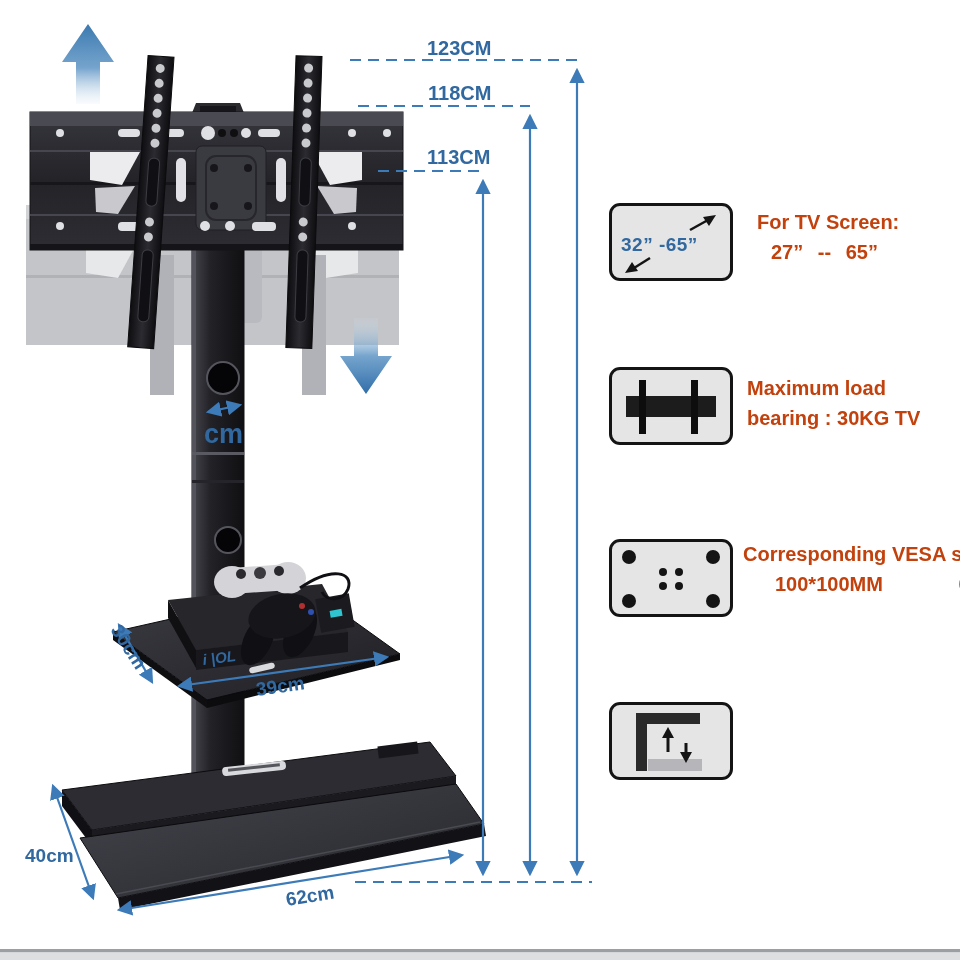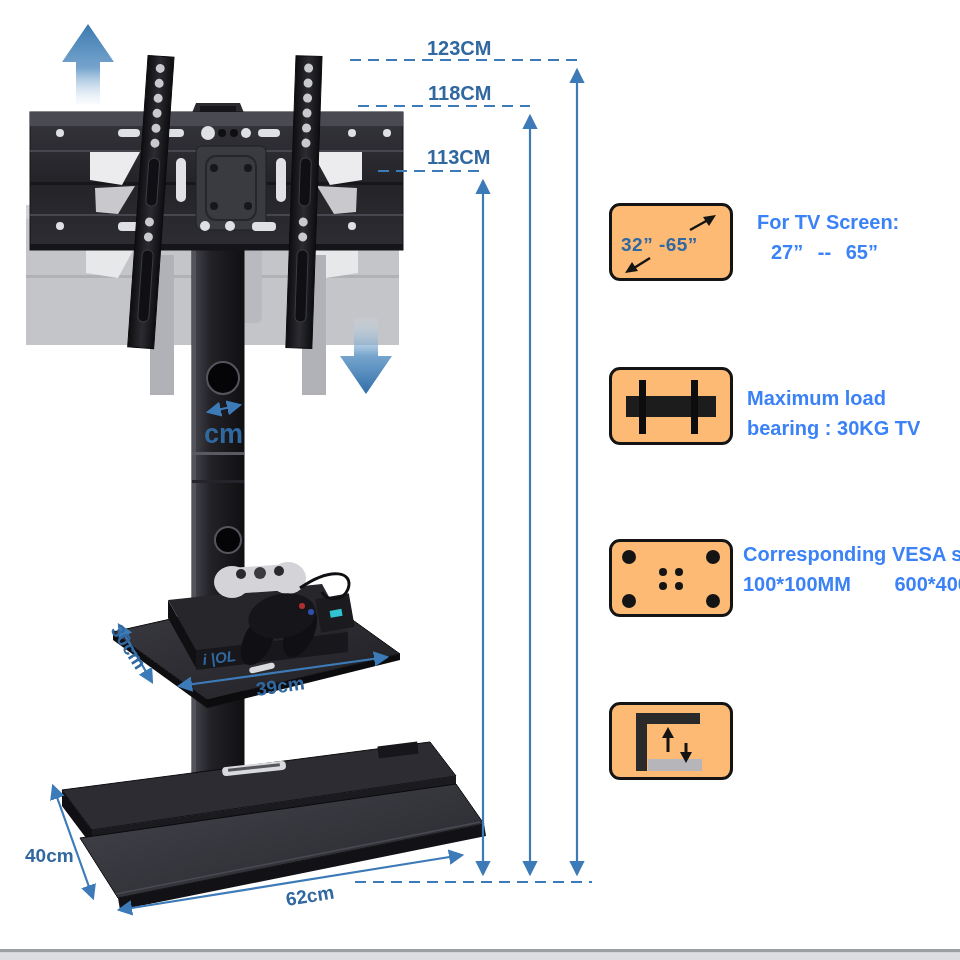--- a/index.html
+++ b/index.html
@@ -3,31 +3,31 @@
 <meta charset="utf-8">
 <title>Diagram</title>
 <style>
   html,body{margin:0;padding:0;background:#ffffff;}
   .stage{position:relative;width:960px;height:960px;background:#ffffff;overflow:hidden;
          font-family:"Liberation Sans",sans-serif;}
   .stage svg{position:absolute;left:0;top:0;}
   svg text{font-family:"Liberation Sans",sans-serif;font-weight:bold;fill:#31689f;}
   .feature-row{position:absolute;left:609px;display:flex;align-items:flex-start;}
   .icon-box{width:118px;height:72px;border:3.5px solid #141414;border-radius:11px;
-            background:#fdba74;position:relative;flex:none;}
+            background:#e5e5e5;position:relative;flex:none;}
   .icon-box svg{position:absolute;left:0;top:0;}
   .box-label{position:absolute;left:9px;top:28px;font-size:19px;font-weight:bold;color:#31689f;
              letter-spacing:0.5px;white-space:nowrap;}
-  .feature-text{color:#3b82f6;font-weight:bold;font-size:20px;line-height:30px;white-space:nowrap;}
+  .feature-text{color:#c2410c;font-weight:bold;font-size:20px;line-height:30px;white-space:nowrap;}
   .ft-1{margin-left:24px;margin-top:4px;}
-  .ft-2{margin-left:14px;margin-top:16px;}
+  .ft-2{margin-left:14px;margin-top:6px;}
   .ft-3{margin-left:10px;margin-top:0px;}
   .ft-4{margin-left:10px;margin-top:20px;}
   .sub-indent{padding-left:14px;word-spacing:9px;}
-  .vesa-val{display:inline-block;}
+  .vesa-val{display:inline-block;margin-left:32px;}
   .vesa-gap{margin-right:38px;}
 </style>
 </head>
 <body>
 
 <div class="stage">
 
   <svg width="960" height="960" viewBox="0 0 960 960">
     <defs>
       <linearGradient id="plateGrad" x1="0" y1="0" x2="0" y2="1">

